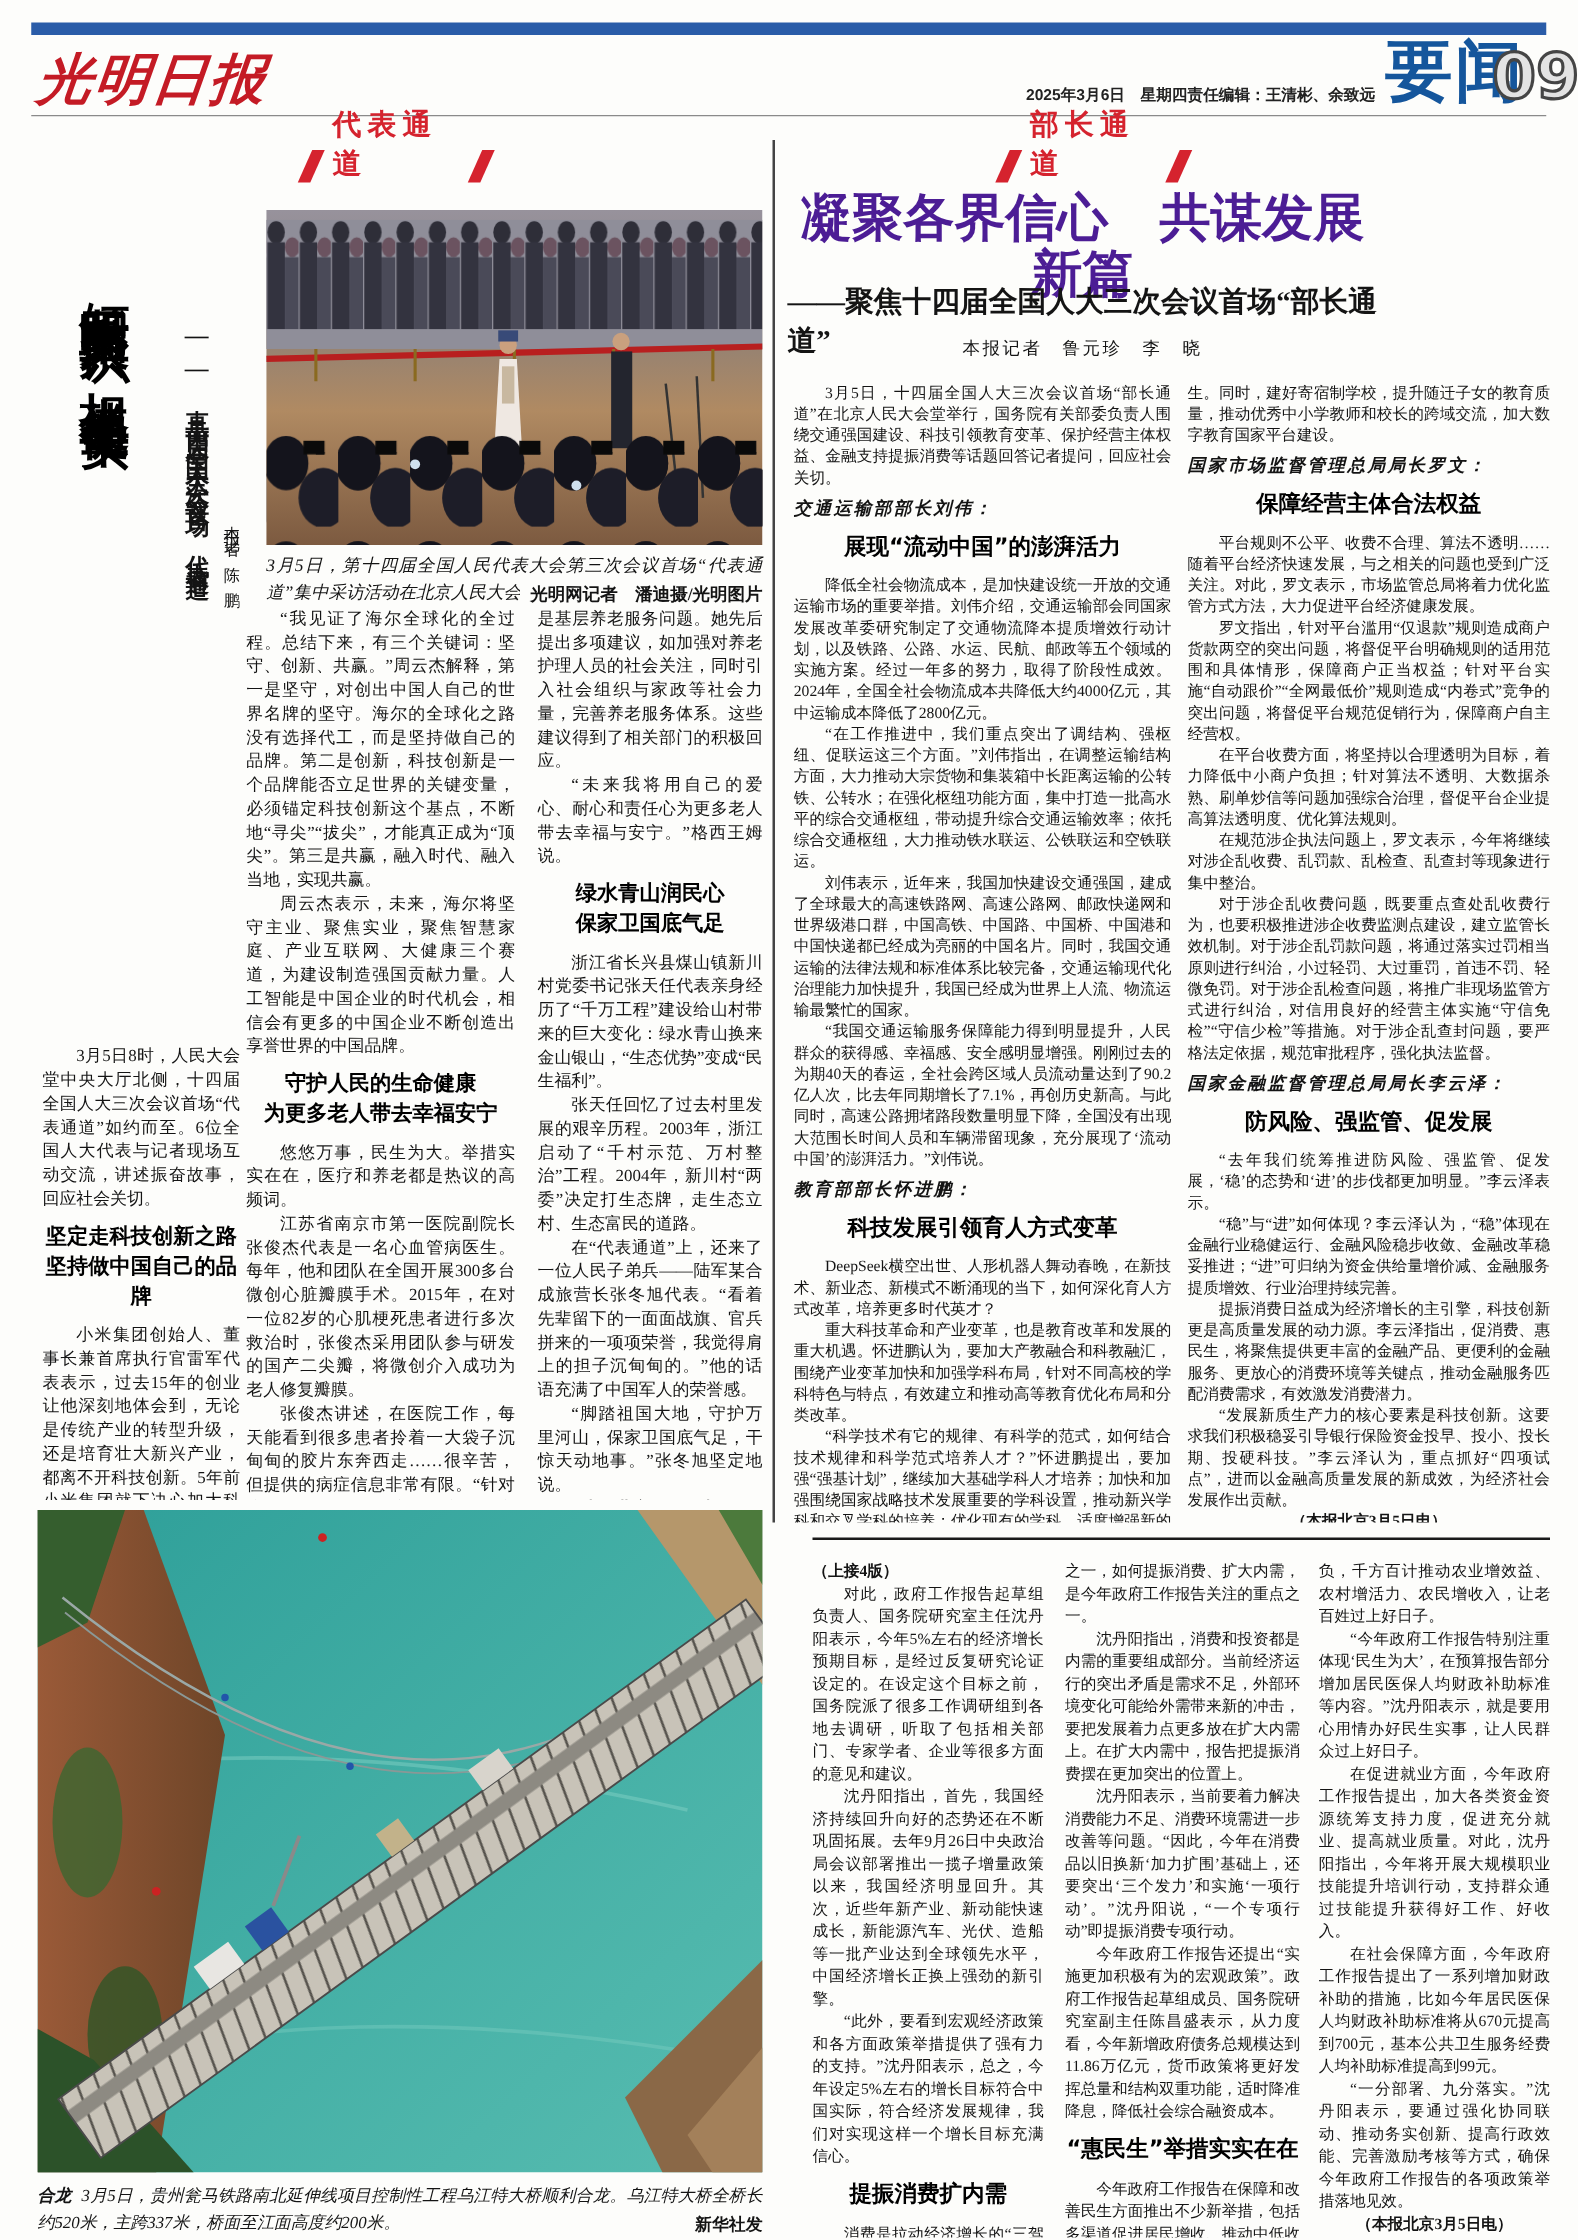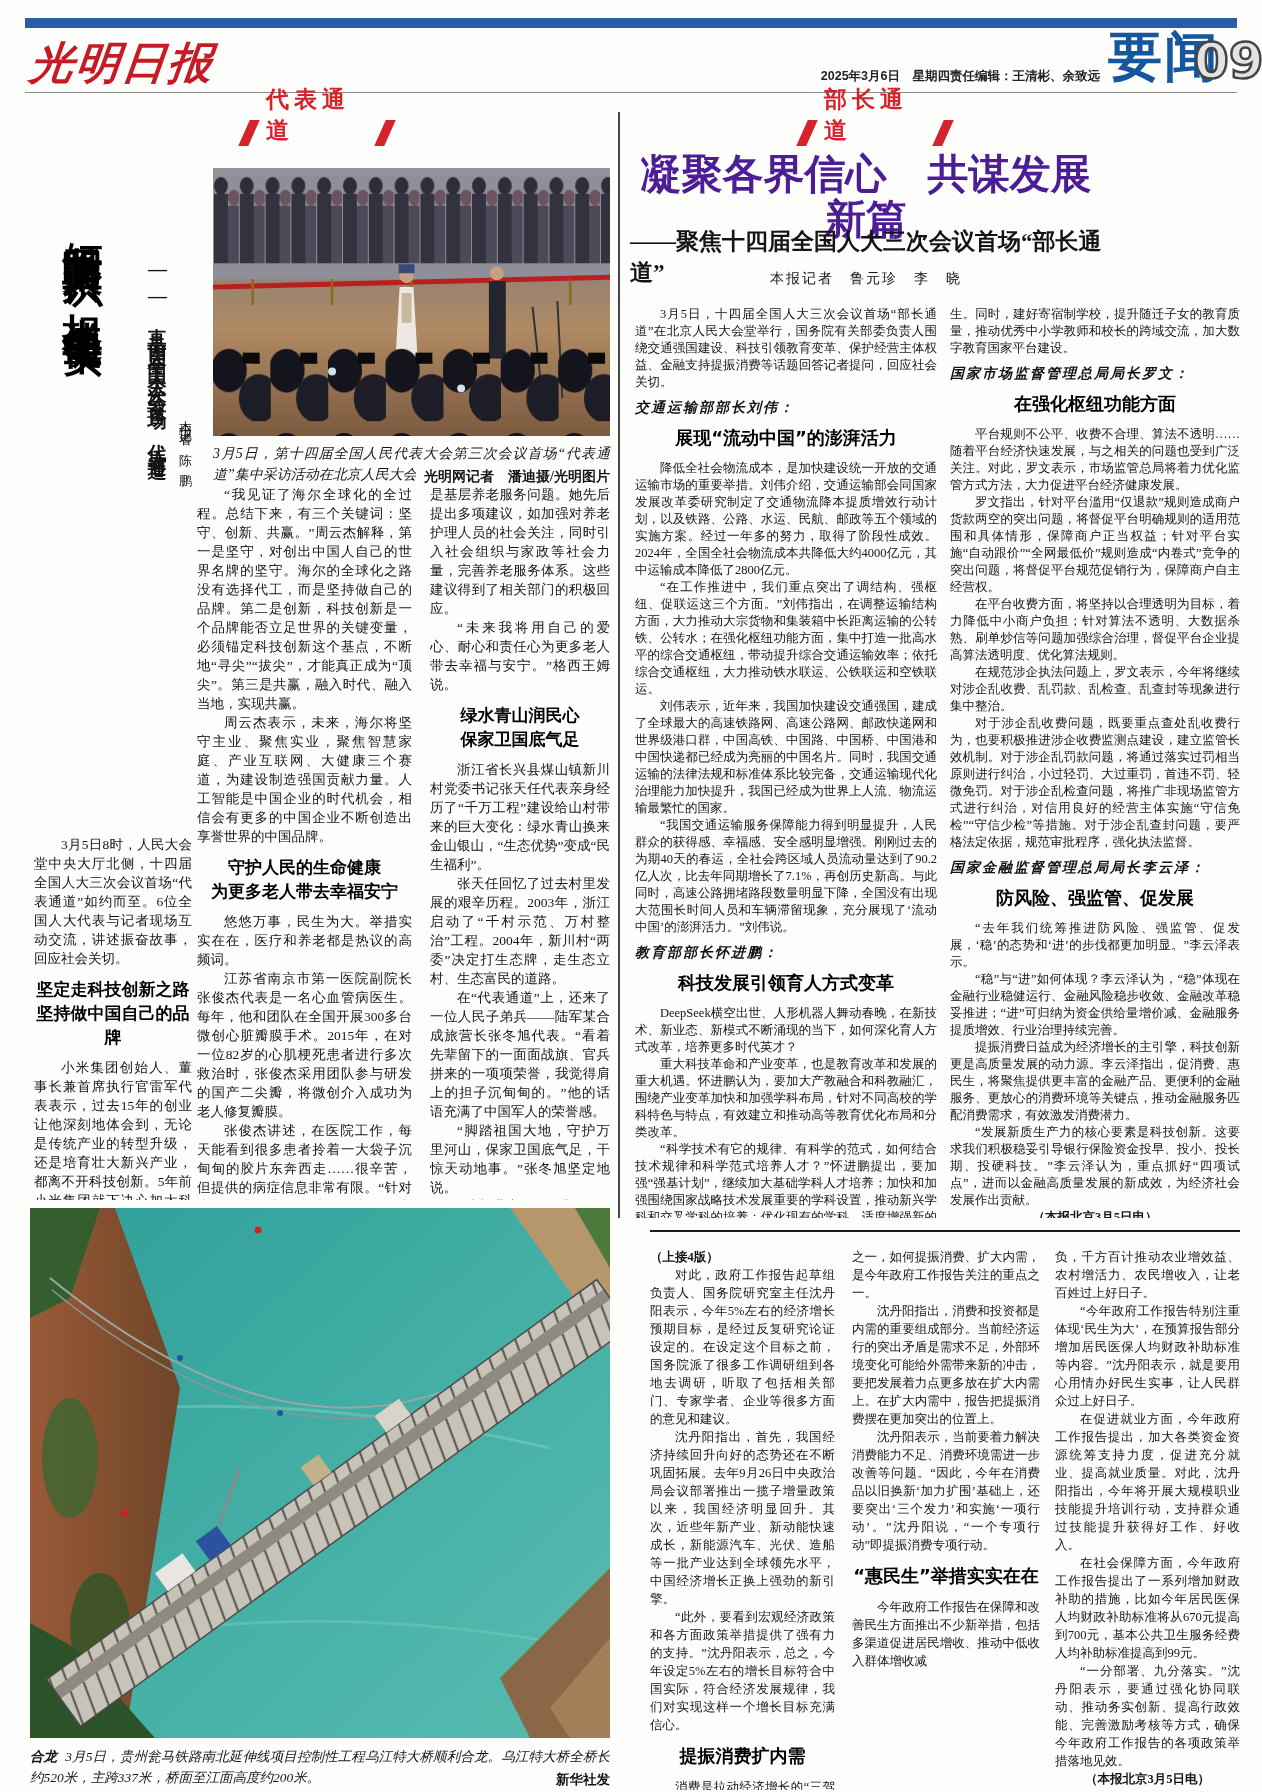--- a/index.html
+++ b/index.html
@@ -249,21 +249,21 @@
     <div class="it-p">“我国交通运输服务保障能力得到明显提升，人民群众的获得感、幸福感、安全感明显增强。刚刚过去的为期40天的春运，全社会跨区域人员流动量达到了90.2亿人次，比去年同期增长了7.1%，再创历史新高。与此同时，高速公路拥堵路段数量明显下降，全国没有出现大范围长时间人员和车辆滞留现象，充分展现了‘流动中国’的澎湃活力。”刘伟说。</div>
     <div class="it-kai">教育部部长怀进鹏：</div>
     <div class="it-h">科技发展引领育人方式变革</div>
     <div class="it-p">DeepSeek横空出世、人形机器人舞动春晚，在新技术、新业态、新模式不断涌现的当下，如何深化育人方式改革，培养更多时代英才？</div>
     <div class="it-p">重大科技革命和产业变革，也是教育改革和发展的重大机遇。怀进鹏认为，要加大产教融合和科教融汇，围绕产业变革加快和加强学科布局，针对不同高校的学科特色与特点，有效建立和推动高等教育优化布局和分类改革。</div>
     <div class="it-p">“科学技术有它的规律、有科学的范式，如何结合技术规律和科学范式培养人才？”怀进鹏提出，要加强“强基计划”，继续加大基础学科人才培养；加快和加强围绕国家战略技术发展重要的学科设置，推动新兴学科和交叉学科的培养；优化现有的学科、适度增强新的学科。同时推进“双一流”高校本科扩容，大力提升职业教育。</div>
   </div>
 <div class="tcol rcol" id="colR">
     <div class="it-c">生。同时，建好寄宿制学校，提升随迁子女的教育质量，推动优秀中小学教师和校长的跨域交流，加大数字教育国家平台建设。</div>
     <div class="it-kai">国家市场监督管理总局局长罗文：</div>
-    <div class="it-h">在强化枢纽功能方面</div>
+    <div class="it-h">保障经营主体合法权益</div>
     <div class="it-p">平台规则不公平、收费不合理、算法不透明……随着平台经济快速发展，与之相关的问题也受到广泛关注。对此，罗文表示，市场监管总局将着力优化监管方式方法，大力促进平台经济健康发展。</div>
     <div class="it-p">罗文指出，针对平台滥用“仅退款”规则造成商户货款两空的突出问题，将督促平台明确规则的适用范围和具体情形，保障商户正当权益；针对平台实施“自动跟价”“全网最低价”规则造成“内卷式”竞争的突出问题，将督促平台规范促销行为，保障商户自主经营权。</div>
     <div class="it-p">在平台收费方面，将坚持以合理透明为目标，着力降低中小商户负担；针对算法不透明、大数据杀熟、刷单炒信等问题加强综合治理，督促平台企业提高算法透明度、优化算法规则。</div>
     <div class="it-p">在规范涉企执法问题上，罗文表示，今年将继续对涉企乱收费、乱罚款、乱检查、乱查封等现象进行集中整治。</div>
     <div class="it-p">对于涉企乱收费问题，既要重点查处乱收费行为，也要积极推进涉企收费监测点建设，建立监管长效机制。对于涉企乱罚款问题，将通过落实过罚相当原则进行纠治，小过轻罚、大过重罚，首违不罚、轻微免罚。对于涉企乱检查问题，将推广非现场监管方式进行纠治，对信用良好的经营主体实施“守信免检”“守信少检”等措施。对于涉企乱查封问题，要严格法定依据，规范审批程序，强化执法监督。</div>
     <div class="it-kai">国家金融监督管理总局局长李云泽：</div>
     <div class="it-h">防风险、强监管、促发展</div>
     <div class="it-p">“去年我们统筹推进防风险、强监管、促发展，‘稳’的态势和‘进’的步伐都更加明显。”李云泽表示。</div>
     <div class="it-p">“稳”与“进”如何体现？李云泽认为，“稳”体现在金融行业稳健运行、金融风险稳步收敛、金融改革稳妥推进；“进”可归纳为资金供给量增价减、金融服务提质增效、行业治理持续完善。</div>
     <div class="it-p">提振消费日益成为经济增长的主引擎，科技创新更是高质量发展的动力源。李云泽指出，促消费、惠民生，将聚焦提供更丰富的金融产品、更便利的金融服务、更放心的消费环境等关键点，推动金融服务匹配消费需求，有效激发消费潜力。</div>
@@ -277,20 +277,21 @@
     <div class="it-p">对此，政府工作报告起草组负责人、国务院研究室主任沈丹阳表示，今年5%左右的经济增长预期目标，是经过反复研究论证设定的。在设定这个目标之前，国务院派了很多工作调研组到各地去调研，听取了包括相关部门、专家学者、企业等很多方面的意见和建议。</div>
     <div class="it-p">沈丹阳指出，首先，我国经济持续回升向好的态势还在不断巩固拓展。去年9月26日中央政治局会议部署推出一揽子增量政策以来，我国经济明显回升。其次，近些年新产业、新动能快速成长，新能源汽车、光伏、造船等一批产业达到全球领先水平，中国经济增长正换上强劲的新引擎。</div>
     <div class="it-p">“此外，要看到宏观经济政策和各方面政策举措提供了强有力的支持。”沈丹阳表示，总之，今年设定5%左右的增长目标符合中国实际，符合经济发展规律，我们对实现这样一个增长目标充满信心。</div>
     <div class="it-h">提振消费扩内需</div>
     <div class="it-p">消费是拉动经济增长的“三驾马车”</div>
   </div>
 <div class="tcol bcol" id="cb2">
     <div class="it-c">之一，如何提振消费、扩大内需，是今年政府工作报告关注的重点之一。</div>
     <div class="it-p">沈丹阳指出，消费和投资都是内需的重要组成部分。当前经济运行的突出矛盾是需求不足，外部环境变化可能给外需带来新的冲击，要把发展着力点更多放在扩大内需上。在扩大内需中，报告把提振消费摆在更加突出的位置上。</div>
     <div class="it-p">沈丹阳表示，当前要着力解决消费能力不足、消费环境需进一步改善等问题。“因此，今年在消费品以旧换新‘加力扩围’基础上，还要突出‘三个发力’和实施‘一项行动’。”沈丹阳说，“一个专项行动”即提振消费专项行动。</div>
+    <div class="it-p">今年政府工作报告还提出“实施更加积极有为的宏观政策”。政府工作报告起草组成员、国务院研究室副主任陈昌盛表示，从力度看，今年新增政府债务总规模达到11.86万亿元，货币政策将更好发挥总量和结构双重功能，适时降准降息，降低社会综合融资成本。</div>
     <div class="it-h">“惠民生”举措实实在在</div>
     <div class="it-p">今年政府工作报告在保障和改善民生方面推出不少新举措，包括多渠道促进居民增收、推动中低收入群体增收减</div>
   </div>
 <div class="tcol bcol" id="cb3">
     <div class="it-c">负，千方百计推动农业增效益、农村增活力、农民增收入，让老百姓过上好日子。</div>
     <div class="it-p">“今年政府工作报告特别注重体现‘民生为大’，在预算报告部分增加居民医保人均财政补助标准等内容。”沈丹阳表示，就是要用心用情办好民生实事，让人民群众过上好日子。</div>
     <div class="it-p">在促进就业方面，今年政府工作报告提出，加大各类资金资源统筹支持力度，促进充分就业、提高就业质量。对此，沈丹阳指出，今年将开展大规模职业技能提升培训行动，支持群众通过技能提升获得好工作、好收入。</div>
     <div class="it-p">在社会保障方面，今年政府工作报告提出了一系列增加财政补助的措施，比如今年居民医保人均财政补助标准将从670元提高到700元，基本公共卫生服务经费人均补助标准提高到99元。</div>
     <div class="it-p">“一分部署、九分落实。”沈丹阳表示，要通过强化协同联动、推动务实创新、提高行政效能、完善激励考核等方式，确保今年政府工作报告的各项政策举措落地见效。</div>
     <div class="it-end">（本报北京3月5日电）</div>

